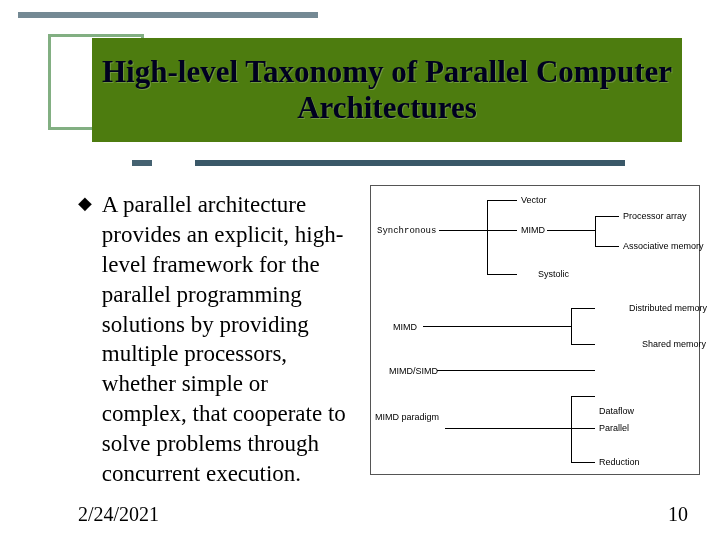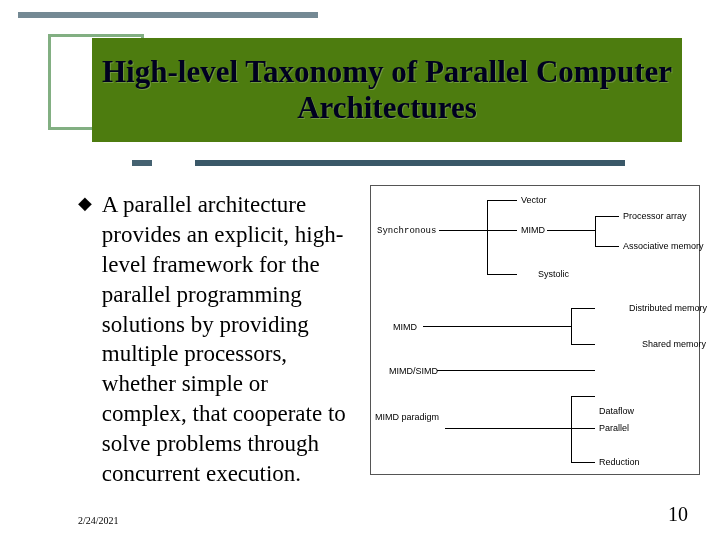--- a/index.html
+++ b/index.html
@@ -118,21 +118,21 @@
   }
   .dline {
     position: absolute;
     background: #000;
   }
   
   .footer-date {
     position: absolute;
     left: 78px;
     bottom: 14px;
-    font-size: 10px;
+    font-size: 20px;
     color: #000;
   }
   .footer-page {
     position: absolute;
     right: 32px;
     bottom: 14px;
     font-size: 20px;
     color: #000;
   }
 </style>

